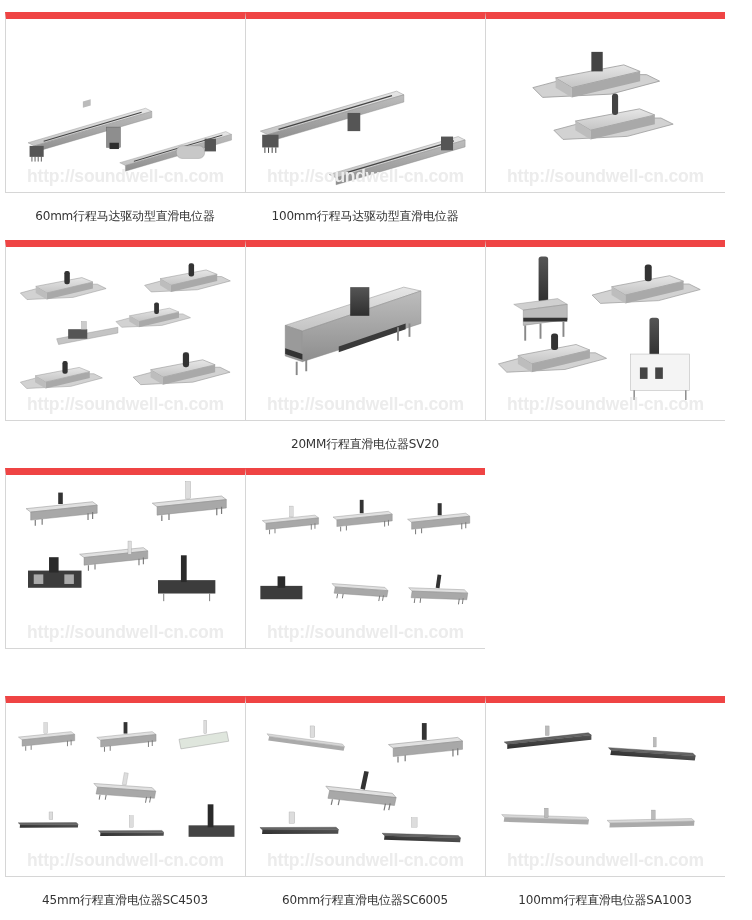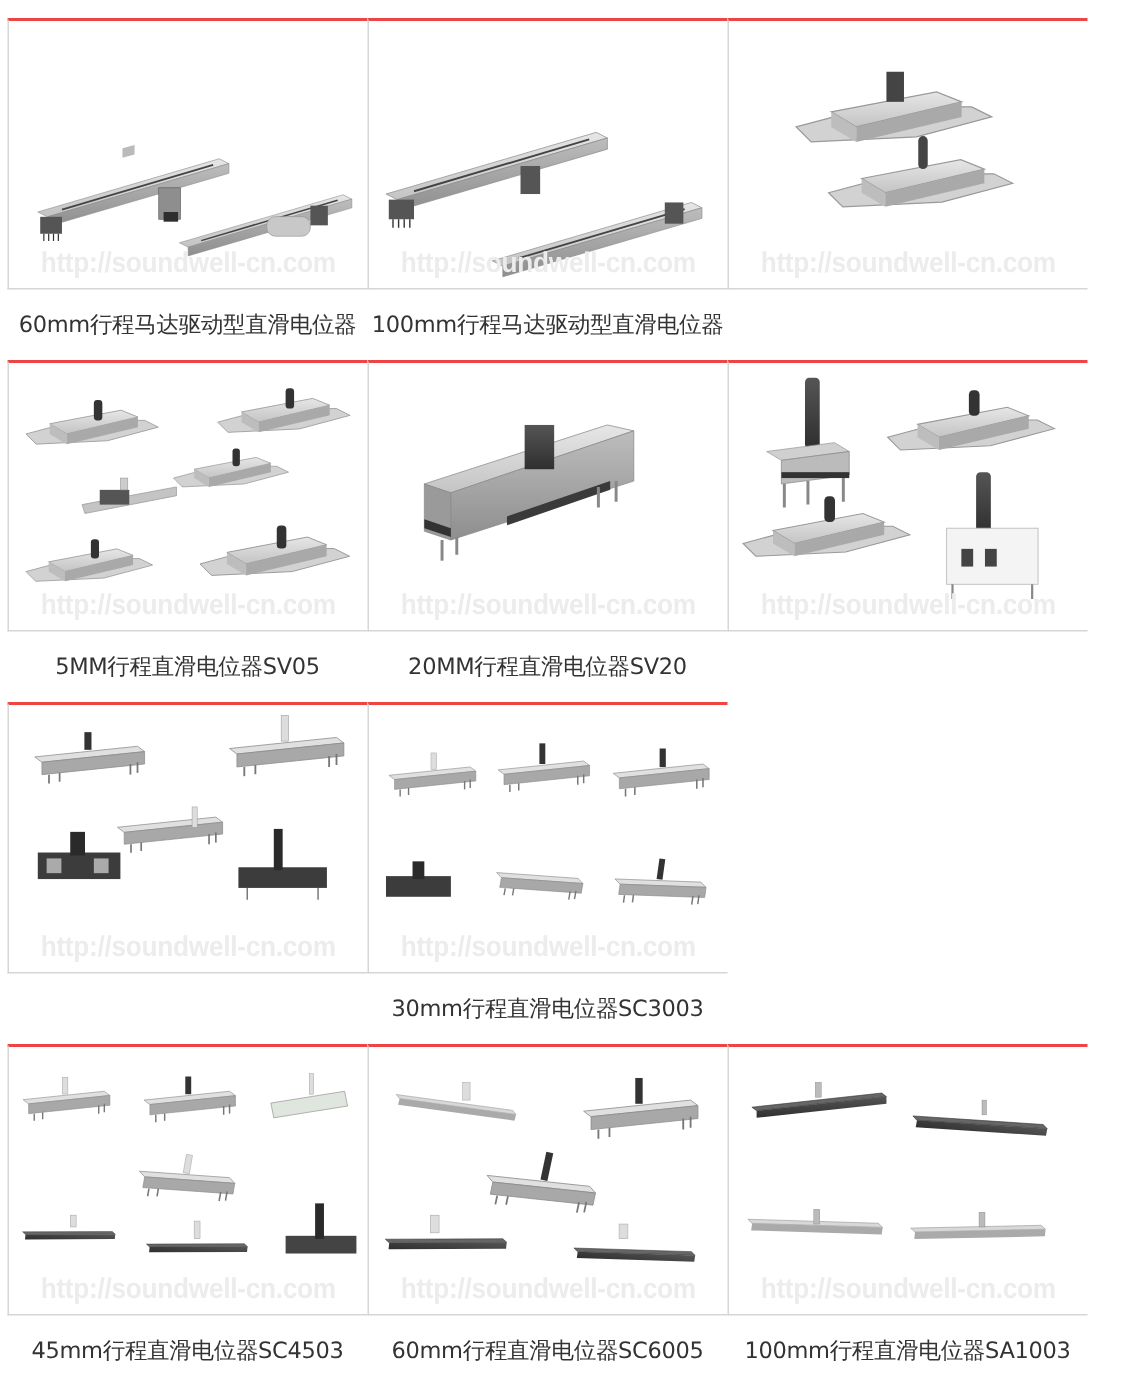--- a/index.html
+++ b/index.html
@@ -2,30 +2,30 @@
 <html><head>
 <meta charset="utf-8">
 <style>
   html, body { margin: 0; padding: 0; background: #ffffff; }
   body { width: 752px; height: 920px; position: relative; overflow: hidden;
          font-family: "DejaVu Sans", "Liberation Sans", sans-serif; }
   .grid { position: absolute; left: 5px; top: 12px; width: 720px; }
   .row { display: flex; height: 228px; }
   .row.r1 { height: 228px; }
   .cell { width: 240px; height: 100%; position: relative; }
-  .imgbox { position: relative; height: 181px; border-top: 2px solid #ef4444;
+  .imgbox { position: relative; height: 181px; border-top: 7px solid #ef4444;
             border-bottom: 1px solid #d6d6d6; box-sizing: border-box; background: #fff; overflow: hidden; }
   .cell + .cell .imgbox { border-left: 1px solid #d6d6d6; }
   .cell:first-child .imgbox { border-left: 1px solid #d6d6d6; }
   .imgbox svg.prod { position: absolute; left: 0; top: 0; width: 100%; height: 100%; }
   .wm { position: absolute; left: 0; right: 0; bottom: 5px; text-align: center;
         font-family: "Liberation Sans", sans-serif; font-weight: bold; font-size: 19px;
         color: #ececec; letter-spacing: -0.2px; transform: scaleX(0.92); white-space: nowrap; }
   .caption { height: 47px; display: flex; align-items: center; justify-content: center;
-             font-size: 15px; color: #333333; letter-spacing: -0.2px; white-space: nowrap; }
+             font-size: 12px; color: #333333; letter-spacing: -0.2px; white-space: nowrap; }
 </style>
 </head>
 <body>
 
 <svg width="0" height="0" style="position:absolute">
   <defs>
     <linearGradient id="gTop" x1="0" y1="0" x2="0" y2="1">
       <stop offset="0" stop-color="#e6e6e6"></stop>
         <stop offset="1" stop-color="#c4c4c4"></stop>
     </linearGradient>
@@ -158,21 +158,20 @@
               <use href="#slideSw"></use>
               <rect x="40" y="-6" width="5" height="12" rx="2" fill="#333"></rect>
             </g>
           <g transform="translate(128,118) scale(1.3)">
               <use href="#slideSw"></use>
               <rect x="40" y="-6" width="5" height="12" rx="2" fill="#333"></rect>
             </g>
         </svg>
         <div class="wm">http://soundwell-cn.com</div>
       </div>
-      <div class="caption">5MM行程直滑电位器SV05</div>
     </div>
 
     <div class="cell">
       <div class="imgbox">
         <svg class="prod" viewBox="0 0 240 181">
           <polygon points="36,82 160,42 178,46 54,88" fill="url(#gTop)" stroke="#999" stroke-width="0.6"></polygon>
           <polygon points="36,82 54,88 54,120 36,114" fill="#9a9a9a" stroke="#888" stroke-width="0.5"></polygon>
           <polygon points="54,88 178,46 178,80 54,120" fill="url(#gSide)" stroke="#888" stroke-width="0.5"></polygon>
           <polygon points="92,104 162,80 162,86 92,110" fill="#3a3a3a"></polygon>
           <polygon points="36,106 54,112 54,118 36,112" fill="#333"></polygon>
@@ -267,21 +266,20 @@
           <g transform="translate(86,108) scale(0.95) rotate(10)">
               <use href="#smallPot"></use>
             </g>
           <g transform="translate(166,112) scale(1.0) rotate(8)">
               <use href="#smallPot"></use>
               <rect x="28" y="-12" width="4" height="14" fill="#333"></rect>
             </g>
         </svg>
         <div class="wm">http://soundwell-cn.com</div>
       </div>
-      <div class="caption">30mm行程直滑电位器SC3003</div>
     </div>
   </div>
 
   <div class="row">
     <div class="cell">
       <div class="imgbox">
         <svg class="prod" viewBox="0 0 240 181">
           <g transform="translate(8,30) scale(0.95)">
               <use href="#smallPot"></use>
               <rect x="28" y="-10" width="4" height="12" fill="#ddd" stroke="#999" stroke-width="0.3"></rect>

